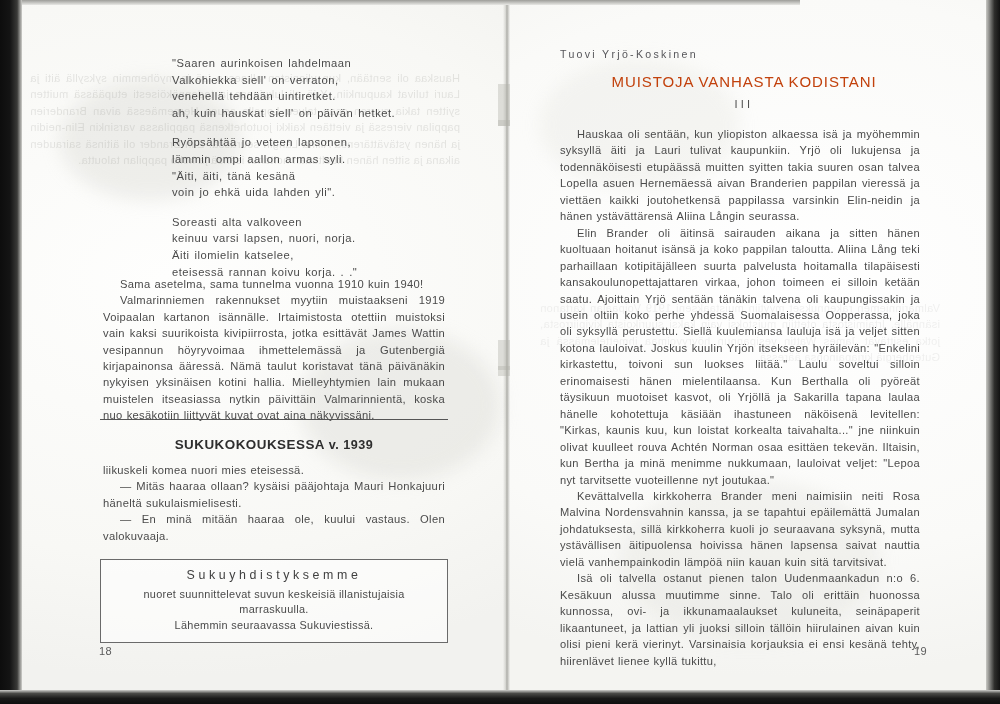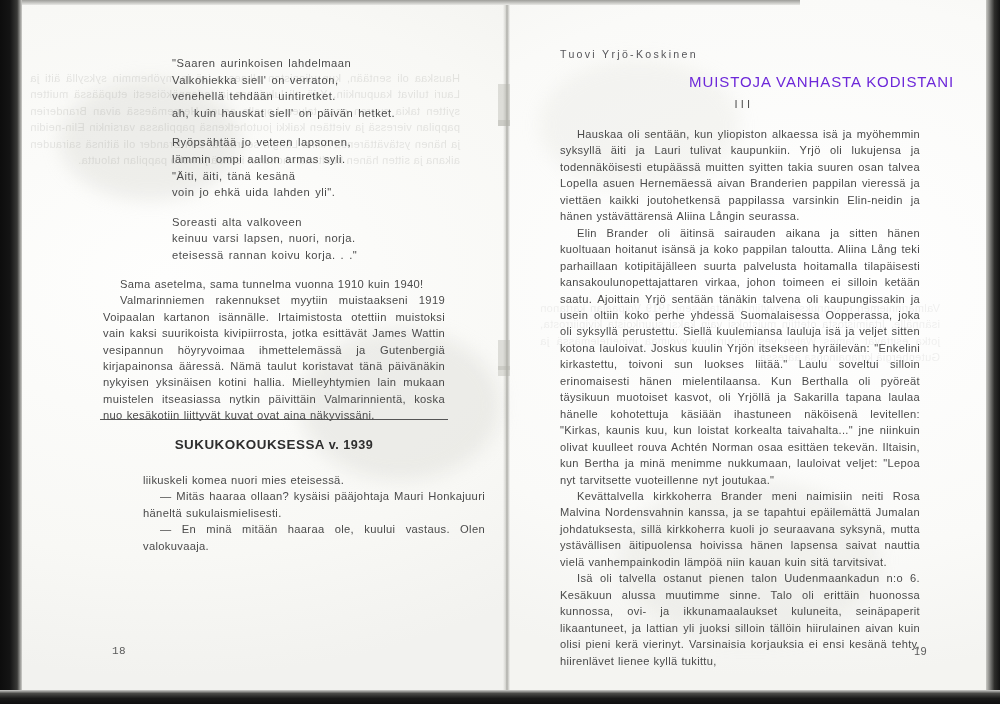--- a/index.html
+++ b/index.html
@@ -152,23 +152,22 @@
     letter-spacing: 0.5px;
     color: #2e2e2e;
   }
   .section-heading .yr {
     font-size: 12.6px;
     font-weight: bold;
   }
 
   .anecdote {
     left: 103px;
-    top: 472px;
+    top: 462px;
     width: 342px;
-    margin-left: 40px;
   }
 
   
   .notice-box {
     position: absolute;
     left: 100px;
     top: 559px;
     width: 348px;
     border: 1.3px solid #6a6a6a;
     box-sizing: border-box;
@@ -190,42 +189,42 @@
     color: #4a4a4a;
   }
 
   
   .folio {
     position: absolute;
     font-size: 11px;
     color: #5a5a5a;
     letter-spacing: 0.4px;
   }
-  .folio-left  { left: 112px;  top: 645px; font-family: Liberation Mono, monospace; }
+  .folio-left  { left: 99px;  top: 645px; }
   .folio-right { left: 914px; top: 645px; text-align: center; }
 
   
   .author {
     position: absolute;
     left: 560px;
     top: 48px;
     font-size: 10.6px;
     letter-spacing: 2.3px;
     color: #56565a;
     text-align: right;
   }
   .article-title {
     position: absolute;
     left: 534px;
     top: 73px;
     width: 420px;
-    text-align: right;
+    text-align: center;
     font-size: 15px;
     letter-spacing: 0.9px;
-    color: #6d28d9;
+    color: #c2410c;
   }
   .section-num {
     position: absolute;
     left: 534px;
     top: 98px;
     width: 420px;
     text-align: center;
     font-size: 11px;
     letter-spacing: 3.2px;
     color: #4f4f4f;
@@ -282,20 +281,21 @@
     </div>
     <div class="stanza">
       <div class="line">Ryöpsähtää jo veteen lapsonen,</div>
       <div class="line">lämmin ompi aallon armas syli.</div>
       <div class="line">"Äiti, äiti, tänä kesänä</div>
       <div class="line">voin jo ehkä uida lahden yli".</div>
     </div>
     <div class="stanza">
       <div class="line">Soreasti alta valkoveen</div>
       <div class="line">keinuu varsi lapsen, nuori, norja.</div>
+      <div class="line">Äiti ilomielin katselee,</div>
       <div class="line">eteisessä rannan koivu korja. . ."</div>
     </div>
   </div>
 
   <div class="text-block prose-left">
     <p class="body indent">Sama asetelma, sama tunnelma vuonna 1910 kuin 1940!</p>
     <p class="body indent">Valmarinniemen rakennukset myytiin muistaakseni 1919 Voipaalan kartanon isännälle. Irtaimistosta otettiin muistoksi vain kaksi suurikoista kivipiirrosta, jotka esittävät James Wattin vesipannun höyryvoimaa ihmettelemässä ja Gutenbergiä kirjapainonsa ääressä. Nämä taulut koristavat tänä päivänäkin nykyisen yksinäisen kotini hallia. Mielleyhtymien lain mukaan muistelen itseasiassa nytkin päivittäin Valmarinnientä, koska nuo kesäkotiin liittyvät kuvat ovat aina näkyvissäni.</p>
   </div>
 
   <div class="rule"></div>
@@ -304,20 +304,25 @@
     <span>SUKUKOKOUKSESSA</span>
     <span class="yr">v. 1939</span>
   </div>
 
   <div class="text-block anecdote">
     <p class="body noindent">liikuskeli komea nuori mies eteisessä.</p>
     <p class="body indent">— Mitäs haaraa ollaan? kysäisi pääjohtaja Mauri Honkajuuri häneltä sukulaismielisesti.</p>
     <p class="body indent">— En minä mitään haaraa ole, kuului vastaus. Olen valokuvaaja.</p>
   </div>
 
+  <div class="notice-box">
+    <div class="notice-title">Sukuyhdistyksemme</div>
+    <div class="notice-line">nuoret suunnittelevat suvun keskeisiä illanistujaisia marraskuulla.</div>
+    <div class="notice-line">Lähemmin seuraavassa Sukuviestissä.</div>
+  </div>
 
   <div class="folio folio-left">18</div>
 
   <div class="author">Tuovi Yrjö-Koskinen</div>
   <div class="article-title">MUISTOJA VANHASTA KODISTANI</div>
   <div class="section-num">III</div>
 
   <div class="text-block prose-right">
     <p class="body indent">Hauskaa oli sentään, kun yliopiston alkaessa isä ja myöhemmin syksyllä äiti ja Lauri tulivat kaupunkiin. Yrjö oli lukujensa ja todennäköisesti etupäässä muitten syitten takia suuren osan talvea Lopella asuen Hernemäessä aivan Branderien pappilan vieressä ja viettäen kaikki joutohetkensä pappilassa varsinkin Elin-neidin ja hänen ystävättärensä Aliina Långin seurassa.</p>
     <p class="body indent">Elin Brander oli äitinsä sairauden aikana ja sitten hänen kuoltuaan hoitanut isänsä ja koko pappilan taloutta. Aliina Lång teki parhaillaan kotipitäjälleen suurta palvelusta hoitamalla tilapäisesti kansakoulunopettajattaren virkaa, johon toimeen ei silloin ketään saatu. Ajoittain Yrjö sentään tänäkin talvena oli kaupungissakin ja usein oltiin koko perhe yhdessä Suomalaisessa Oopperassa, joka oli syksyllä perustettu. Siellä kuulemiansa lauluja isä ja veljet sitten kotona lauloivat. Joskus kuulin Yrjön itsekseen hyräilevän: "Enkelini kirkastettu, toivoni sun luokses liitää." Laulu soveltui silloin erinomaisesti hänen mielentilaansa. Kun Berthalla oli pyöreät täysikuun muotoiset kasvot, oli Yrjöllä ja Sakarilla tapana laulaa hänelle kohotettuja käsiään ihastuneen näköisenä levitellen: "Kirkas, kaunis kuu, kun loistat korkealta taivahalta..." jne niinkuin olivat kuulleet rouva Achtén Norman osaa esittäen tekevän. Iltaisin, kun Bertha ja minä menimme nukkumaan, lauloivat veljet: "Lepoa nyt tarvitsette vuoteillenne nyt joutukaa."</p>

